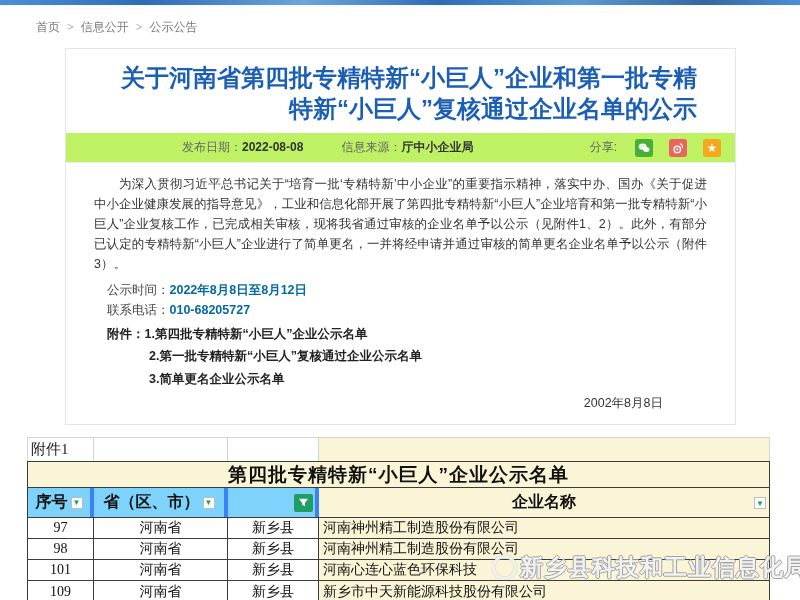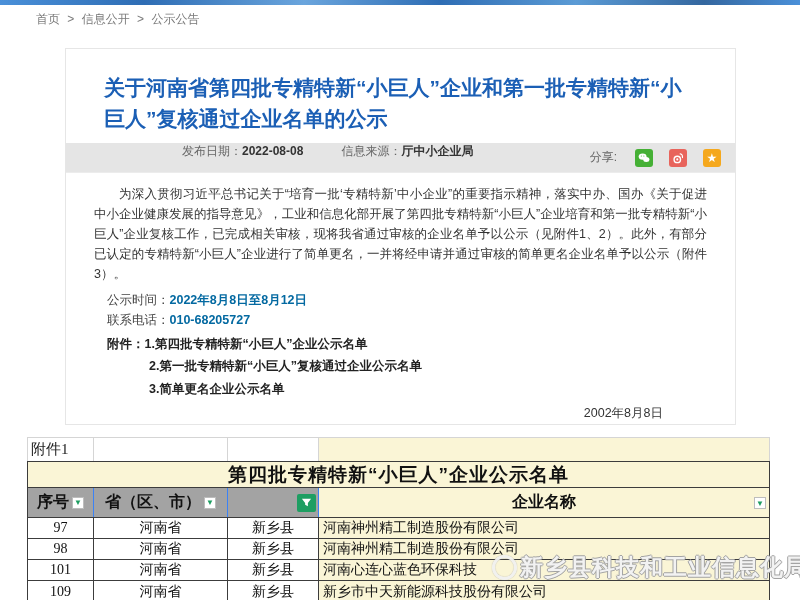--- a/index.html
+++ b/index.html
@@ -2,32 +2,32 @@
 <html><head>
 <meta charset="utf-8">
 <style>
   * { margin:0; padding:0; box-sizing:border-box; }
   body { font-family:"Liberation Sans","DejaVu Sans",sans-serif; background:#fff; }
   #app { position:relative; width:800px; height:600px; overflow:hidden; background:#fff; }
 
   .topbar { position:absolute; top:0; left:0; width:800px; height:5px;
     background:linear-gradient(90deg,#4a90d9 0%,#2e6db4 18%,#6aa5dd 38%,#2e6db4 55%,#5b9bd5 72%,#34679f 88%,#4a90d9 100%); }
 
-  .breadcrumb { position:absolute; top:11px; left:36px; font-size:12px; color:#7a7a7a; }
+  .breadcrumb { position:absolute; top:19px; left:36px; font-size:12px; color:#7a7a7a;font-family:Liberation Serif, serif; }
   .breadcrumb span { margin-right:4px; }
   .crumb-link { cursor:pointer; }
 
   .content-box { position:absolute; top:48px; left:65px; width:671px; height:377px;
     border:1px solid #e6e6e6; background:#fff; }
 
-  .art-title { margin:23px 38px 0; text-align:left; font-size:21px; font-weight:bold;
+  .art-title { margin:13px 38px 0; text-align:right; font-size:24px; font-weight:bold;
     color:#1b5fb5; line-height:31px; }
 
-  .meta-row { display:flex; margin-top:9px; height:30px;
-    padding:0 14px 0 116px; border-bottom:1px solid #ececec; background:#e5e5e5;
+  .meta-row { display:flex; align-items:center; margin-top:9px; height:30px;
+    padding:0 14px 0 116px; border-bottom:1px solid #ececec; background:#bef264;
     font-size:12px; color:#666; }
   .meta-item { margin-right:38px; white-space:nowrap; }
   .meta-item b { color:#333; }
   .share { margin-left:auto; display:flex; align-items:center; gap:16px; }
   .share-label { margin-right:2px; color:#666; }
   .share-icon { width:18px; height:18px; border-radius:3px; display:flex;
     align-items:center; justify-content:center; cursor:pointer; }
   .si-wechat { background:#45b035; }
   .si-weibo  { background:#e8645c; }
   .si-star   { background:#f5a81d; color:#fff; font-size:12px; line-height:18px; }
@@ -49,22 +49,22 @@
   .ac1 { width:66px; padding:2px 14px 0 3px; color:#222; }
   .ac2 { width:134px; } .ac3 { width:91px; background:#fff; }
   .ac4 { flex:1; background:#faf5d6; border-right:none !important; }
 
   .sheet-table { border:1px solid #3c3c3c; }
   .title-row { height:26px; background:#faf5d6; text-align:center; font-weight:bold;
     font-size:19px; line-height:25px; border-bottom:1px solid #3c3c3c;
     font-family:"Liberation Sans","DejaVu Sans",sans-serif; letter-spacing:1px; }
   .header-row { display:flex; height:30px; border-bottom:1px solid #3c3c3c;
     font-weight:bold; font-size:16px; }
-  .hc { border-right:1px solid #3b82f6; display:flex; align-items:center;
-    justify-content:center; position:relative; background:#a3a3a3; }
+  .hc { border-right:4px solid #3b82f6; display:flex; align-items:center;
+    justify-content:center; position:relative; background:#7dd3fc; }
   .hc1 { width:66px; } .hc2 { width:134px; } .hc3 { width:91px; }
   .hc4 { flex:1; border-right:none; background:#faf5d6; }
   .fbtn { width:12px; height:12px; border:1px solid #bdbdbd; background:#fff;
     font-size:8px; color:#1e9e62; display:inline-flex; align-items:center;
     justify-content:center; margin-left:3px; cursor:pointer; }
   .fbtn-right { position:absolute; right:3px; top:9px; margin-left:0; }
   .fgreen { position:absolute; right:2px; top:50%; transform:translateY(-50%);
     width:19px; height:18px; background:#1e9e62; border-radius:2px; display:flex;
     align-items:center; justify-content:center; cursor:pointer; }
 

